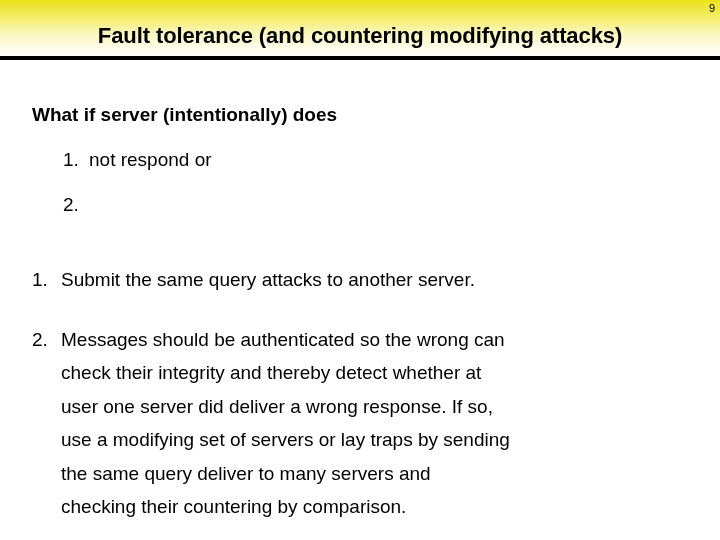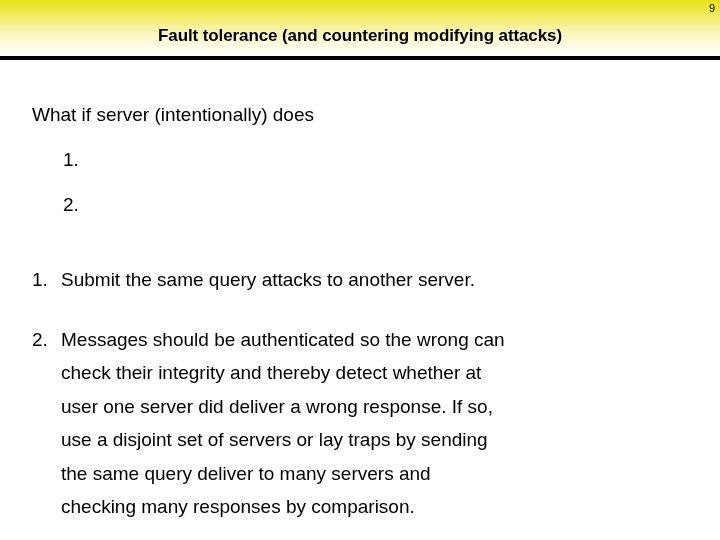--- a/index.html
+++ b/index.html
@@ -38,21 +38,21 @@
     width: 720px;
     height: 4px;
     background: #000000;
   }
   .slide-title {
     position: absolute;
     left: 0;
     top: 24px;
     width: 720px;
     text-align: center;
-    font-size: 17px;
+    font-size: 22px;
     font-weight: bold;
     letter-spacing: -0.1px;
     line-height: 24px;
     color: #000000;
     white-space: nowrap;
   }
   .page-number {
     position: absolute;
     right: 5px;
     top: 2px;
@@ -69,21 +69,21 @@
     top: 60px;
     width: 720px;
     height: 480px;
   }
 
   .lead {
     position: absolute;
     left: 32px;
     top: 43px;
     font-size: 19px;
-    font-weight: normal;
+    font-weight: bold;
     line-height: 24px;
     white-space: nowrap;
   }
 
   .sub-list {
     position: absolute;
     left: 63px;
     top: 88px;
     width: 600px;
   }
@@ -137,20 +137,21 @@
   <div class="slide-title">Fault tolerance (and countering modifying attacks)</div>
   <div class="page-number">9</div>
 
   <div class="body">
 
     <div class="lead">What if server (intentionally) does</div>
 
     <div class="sub-list">
       <div class="sub-item">
         <span class="marker">1.</span>
+        <span class="text">not respond or</span>
       </div>
       <div class="sub-item">
         <span class="marker">2.</span>
       </div>
     </div>
 
     <div class="main-list">
 
       <div class="main-item">
         <span class="marker">1.</span>
@@ -158,21 +159,21 @@
           <span class="line">Submit the same query attacks to another server.</span>
         </span>
       </div>
 
       <div class="main-item">
         <span class="marker">2.</span>
         <span class="content">
           <span class="line">Messages should be authenticated so the wrong can</span><br>
           <span class="line">check their integrity and thereby detect whether at</span><br>
           <span class="line">user one server did deliver a wrong response. If so,</span><br>
-          <span class="line">use a disjoint set of servers or lay traps by sending</span><br>
+          <span class="line">use a modifying set of servers or lay traps by sending</span><br>
           <span class="line">the same query deliver to many servers and</span><br>
-          <span class="line">checking many responses by comparison.</span>
+          <span class="line">checking their countering by comparison.</span>
         </span>
       </div>
 
     </div>
   </div>
 </div>
 
 </body></html>

